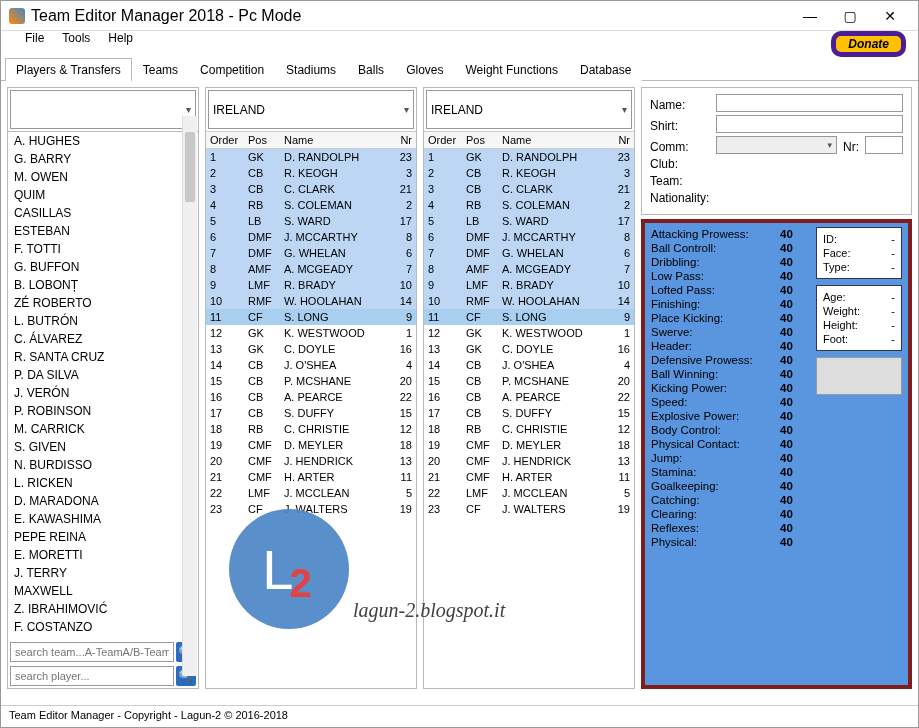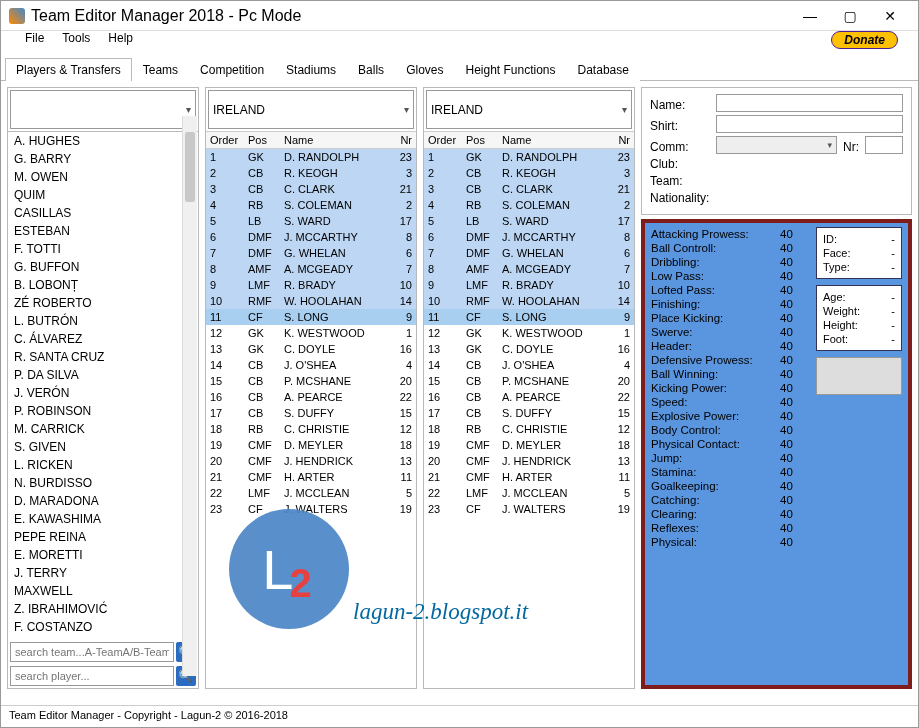--- a/index.html
+++ b/index.html
@@ -4,21 +4,21 @@
 <style>
 * { box-sizing: border-box; margin: 0; padding: 0; }
 body { font-family: "Segoe UI", Tahoma, sans-serif; font-size: 12px; background: #fff; color: #000; }
 .window { width: 919px; height: 728px; border: 1px solid #999; background: #fff; position: relative; overflow: hidden; }
 .titlebar { height: 30px; display: flex; align-items: center; padding: 0 8px; border-bottom: 1px solid #ddd; }
 .titlebar .logo { width: 16px; height: 16px; background: linear-gradient(45deg,#f80,#48c); border-radius: 3px; margin-right: 6px; }
 .titlebar .title { flex: 1; font-size: 16px; }
 .titlebar .wbtn { width: 40px; text-align: center; font-size: 14px; cursor: pointer; }
 .menubar { height: 26px; display: flex; align-items: flex-start; padding: 0 24px; gap: 18px; }
 .menubar span { cursor: pointer; }
-.donate { margin-left: auto; background: #ffc000; border: 1px solid #4c1d95; border-radius: 10px; padding: 1px 12px; font-style: italic; font-weight: bold; cursor: pointer; position: absolute; right: 20px; top: 30px; }
+.donate { margin-left: auto; background: #ffc000; border: 5px solid #4c1d95; border-radius: 10px; padding: 1px 12px; font-style: italic; font-weight: bold; cursor: pointer; position: absolute; right: 12px; top: 30px; }
 .tabstrip { display: flex; border-bottom: 1px solid #b9b9b9; padding-left: 4px; }
 .tab { padding: 4px 10px; border: 1px solid transparent; border-bottom: none; cursor: pointer; background: #fff; position: relative; top: 1px; }
 .tab.active { border-color: #b9b9b9; background: #fff; }
 .workarea { display: flex; padding: 6px; gap: 6px; height: 614px; }
 .panel { border: 1px solid #b9b9b9; display: flex; flex-direction: column; }
 .left-panel { width: 200px; }
 .rosters { display: flex; gap: 6px; flex: 1; }
 .roster { width: 212px; border: 1px solid #b9b9b9; display: flex; flex-direction: column; }
 .combo { height: 39px; border: 1px solid #999; margin: 2px; display: flex; align-items: center; padding: 0 4px; background: #fff; cursor: pointer; }
 .combo::after { content: "▾"; margin-left: auto; font-size: 10px; color: #555; }
@@ -43,30 +43,30 @@
 .right-side { flex: 1; display: flex; flex-direction: column; gap: 4px; }
 .details-top { border: 1px solid #b9b9b9; padding: 6px 8px; }
 .details-top .drow { display: flex; align-items: flex-end; margin-bottom: 3px; gap: 6px; }
 .details-top .lab { width: 60px; }
 .details-top input { border: 1px solid #999; height: 18px; padding: 0 4px; flex: 1; background: #fff; }
 .details-top .combo-sm { border: 1px solid #999; height: 18px; flex: 1; background: #eee; display:flex; align-items:center; padding:0 4px; }
 .details-top .combo-sm::after { content:"▾"; margin-left:auto; font-size:9px; color:#555; }
 .stats-panel { border: 4px solid #7f1d1d; flex: 1; background: #5a95e0; color: #000; padding: 4px 6px; display: flex; gap: 8px; position: relative; }
 .stats-list { flex: 1; }
 .stats-list .srow { display: flex; justify-content: space-between; padding: 1px 0; font-size: 11.5px; }
-.stats-list .srow .val { font-weight: normal; width: 28px; text-align: left; }
+.stats-list .srow .val { font-weight: bold; width: 28px; text-align: left; }
 .info-boxes { width: 86px; display: flex; flex-direction: column; gap: 6px; }
 .info-box { background: #fff; border: 1px solid #335; padding: 4px 6px; font-size: 11px; }
 .info-box .irow { display: flex; justify-content: space-between; padding: 1px 0; }
 .gray-box { background: #ddd; height: 38px; border: 1px solid #999; }
 .statusbar { position: absolute; bottom: 0; left: 0; right: 0; height: 22px; border-top: 1px solid #ccc; padding: 3px 8px; font-size: 11px; }
 .watermark-circle { position:absolute; left:228px; top:508px; width:120px; height:120px; border-radius:50%; background:#4c86c6; color:#fff; display:flex; align-items:center; justify-content:center; opacity:0.92; pointer-events:none; }
 .watermark-circle .big { font-size:56px; font-weight:200; }
 .watermark-circle .small { font-size:40px; color:#e63030; font-weight:bold; position:relative; top:14px; left:-4px;}
-.watermark-text { position:absolute; left:352px; top:598px; font-family: cursive; font-size:23px; color:#0369a1; font-style:italic; pointer-events:none; }
+.watermark-text { position:absolute; left:352px; top:598px; font-family: cursive; font-size:20px; color:#404040; font-style:italic; pointer-events:none; }
 </style>
 </head>
 <body>
 
 <div class="window">
 
   <div class="titlebar">
     <div class="logo"></div>
     <div class="title">Team Editor Manager 2018 - Pc Mode</div>
     <div class="wbtn">—</div>
@@ -81,21 +81,21 @@
     </div>
   <div class="donate">Donate</div>
 
   <div class="tabstrip" id="tabstrip">
       <div class="tab active">Players &amp; Transfers</div>
       <div class="tab">Teams</div>
       <div class="tab">Competition</div>
       <div class="tab">Stadiums</div>
       <div class="tab">Balls</div>
       <div class="tab">Gloves</div>
-      <div class="tab">Height Functions</div>
+      <div class="tab">Weight Functions</div>
       <div class="tab">Database</div>
     </div>
 
   <div class="workarea">
 
     <div class="panel left-panel" style="position:relative">
       <div class="combo">
           <span></span>
         </div>
       <div class="playerlist" id="playerlist" style="position:relative">
@@ -110,22 +110,22 @@
           <div class="plrow">B. LOBONȚ</div>
           <div class="plrow">ZÉ ROBERTO</div>
           <div class="plrow">L. BUTRÓN</div>
           <div class="plrow">C. ÁLVAREZ</div>
           <div class="plrow">R. SANTA CRUZ</div>
           <div class="plrow">P. DA SILVA</div>
           <div class="plrow">J. VERÓN</div>
           <div class="plrow">P. ROBINSON</div>
           <div class="plrow">M. CARRICK</div>
           <div class="plrow">S. GIVEN</div>
+          <div class="plrow">N. BURDISSO</div>
           <div class="plrow">L. RICKEN</div>
-          <div class="plrow">N. BURDISSO</div>
           <div class="plrow">D. MARADONA</div>
           <div class="plrow">E. KAWASHIMA</div>
           <div class="plrow">PEPE REINA</div>
           <div class="plrow">E. MORETTI</div>
           <div class="plrow">J. TERRY</div>
           <div class="plrow">MAXWELL</div>
           <div class="plrow">Z. IBRAHIMOVIĆ</div>
           <div class="plrow">F. COSTANZO</div>
           <div class="plrow">T. SIMONS</div>
           <div class="plrow">C. RODRÍGUEZ</div>

